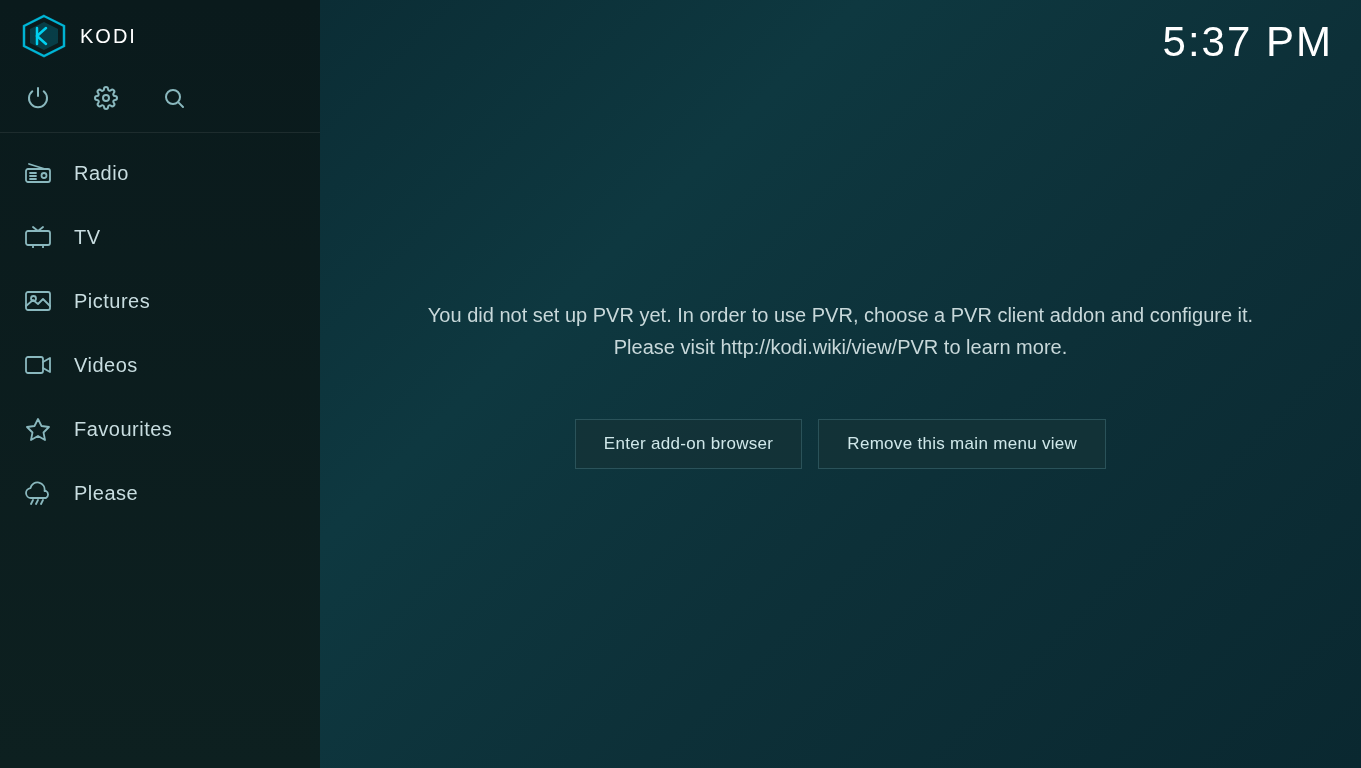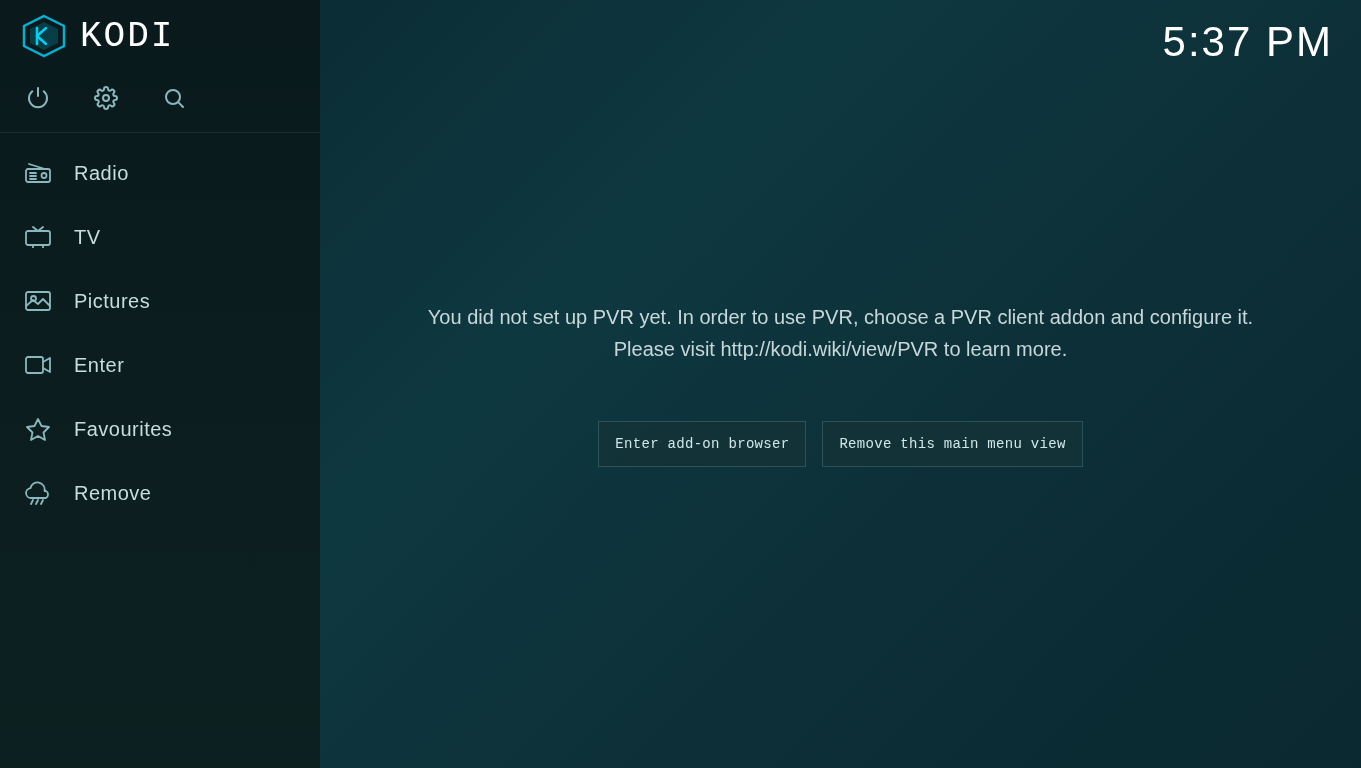--- a/index.html
+++ b/index.html
@@ -33,25 +33,24 @@
       height: 72px;
     }
 
     .kodi-logo {
       width: 48px;
       height: 48px;
       margin-right: 12px;
     }
 
     .kodi-wordmark {
-      font-size: 36px;
+      font-size: 20px;
       font-weight: 300;
       color: #ffffff;
       letter-spacing: 2px;
-      font-family: Liberation Mono, monospace;
     }
 
     
     #top-controls {
       display: flex;
       align-items: center;
       padding: 8px 20px 16px 20px;
       gap: 32px;
     }
 
@@ -145,27 +144,26 @@
 
     #pvr-buttons {
       display: flex;
       gap: 16px;
     }
 
     .pvr-btn {
       background: rgba(20, 50, 55, 0.85);
       border: 1px solid rgba(100, 160, 170, 0.3);
       color: #d0e8ea;
-      font-size: 14px;
-      padding: 14px 16px;
+      font-size: 17px;
+      padding: 14px 28px;
       cursor: pointer;
       letter-spacing: 0.3px;
       outline: none;
       transition: background 0.15s;
-      font-family: Liberation Mono, monospace;
     }
 
     
     svg {
       display: block;
     }
   </style>
 </head>
 <body>
 
@@ -250,21 +248,21 @@
     <span class="nav-label">Pictures</span>
   </div>
 
   <div class="nav-item">
     <div class="nav-icon">
       <svg width="26" height="20" viewBox="0 0 26 20" fill="none" stroke="#8ab8be" stroke-width="1.8" stroke-linecap="round" stroke-linejoin="round">
         <rect x="1" y="2" width="17" height="16" rx="2"></rect>
         <polyline points="18,7 25,3 25,17 18,13"></polyline>
       </svg>
     </div>
-    <span class="nav-label">Enter</span>
+    <span class="nav-label">Videos</span>
   </div>
 
   <div class="nav-item">
     <div class="nav-icon">
       <svg width="26" height="24" viewBox="0 0 26 24" fill="none" stroke="#8ab8be" stroke-width="1.8" stroke-linecap="round" stroke-linejoin="round">
         <polygon points="13,2 16.5,9 24,10 18.5,15.5 20,23 13,19 6,23 7.5,15.5 2,10 9.5,9"></polygon>
       </svg>
     </div>
     <span class="nav-label">Favourites</span>
   </div>
@@ -273,21 +271,21 @@
     <div class="nav-icon">
       <svg width="28" height="24" viewBox="0 0 28 24" fill="none" stroke="#8ab8be" stroke-width="1.8" stroke-linecap="round" stroke-linejoin="round">
 
         <path d="M22 17H7a5 5 0 0 1-.5-9.97A7 7 0 0 1 20.5 10H22a4 4 0 0 1 0 7z"></path>
 
         <line x1="9" y1="19" x2="7" y2="23"></line>
         <line x1="14" y1="19" x2="12" y2="23"></line>
         <line x1="19" y1="19" x2="17" y2="23"></line>
       </svg>
     </div>
-    <span class="nav-label">Remove</span>
+    <span class="nav-label">Please</span>
   </div>
 
 </div>
 
 <div id="main">
 
   <div id="clock">5:37 PM</div>
 
   <div id="pvr-message">
     <p id="pvr-text">You did not set up PVR yet. In order to use PVR, choose a PVR client addon and configure it. Please visit http://kodi.wiki/view/PVR to learn more.</p>

